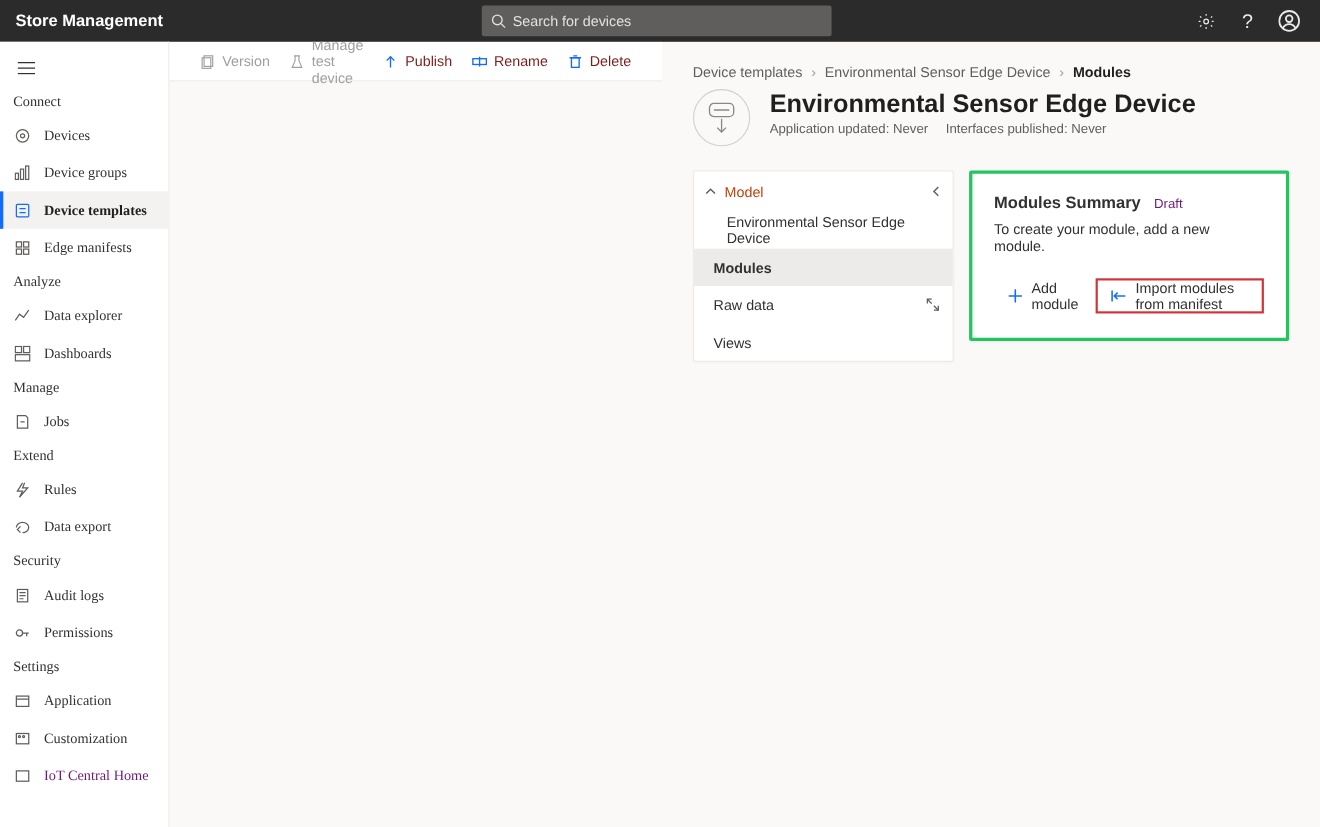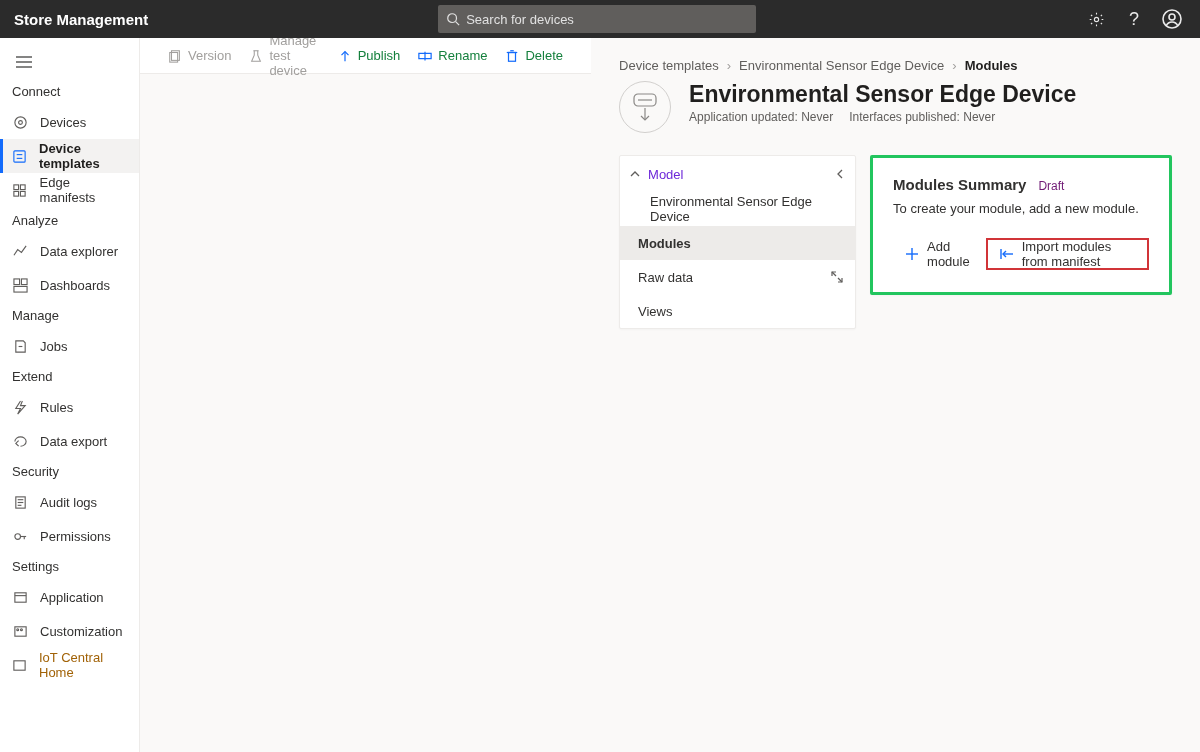--- a/index.html
+++ b/index.html
@@ -14,55 +14,55 @@
   .topbar .search-inner { background: #605e5c; height: 28px; border-radius: 2px; display: flex; align-items: center; padding: 0 8px; color: #e1e1e1; }
   .topbar .search-inner input { background: transparent; border: none; outline: none; color: #fff; font-size: 13px; margin-left: 6px; width: 100%; }
   .topbar .search-inner input::placeholder { color: #e1e1e1; }
   .topbar .spacer-right { flex: 1 1 auto; }
   .topbar .top-icons { display: flex; align-items: center; gap: 18px; margin-right: 4px; }
   .topbar .top-icon { width: 20px; height: 20px; display: flex; align-items: center; justify-content: center; cursor: pointer; color: #eaeaea; }
 
   .below-top { display: flex; height: calc(752px - 38px); }
 
   
-  .sidebar { width: 140px; background: #fff; border-right: 1px solid #edebe9; padding-top: 14px; overflow: hidden; }
+  .sidebar { width: 154px; background: #fff; border-right: 1px solid #edebe9; padding-top: 14px; overflow: hidden; font-family: Liberation Serif, serif; }
   .hamburger { padding: 4px 16px 10px; cursor: pointer; }
   .nav-group-label { font-size: 13px; color: #323130; padding: 6px 12px; }
   .nav-item { display: flex; align-items: center; height: 34px; padding: 0 12px 0 12px; gap: 12px; cursor: pointer; color: #323130; font-size: 13px; }
   .nav-item .nav-icon { width: 16px; display: flex; justify-content: center; color: #605e5c; }
   .nav-item.active { background: #f3f2f1; font-weight: 600; color: #201f1e; border-left: 3px solid #136bfb; padding-left: 9px; }
   .nav-item.active .nav-icon { color: #136bfb; }
-  .nav-item.cutoff { color: #a16207; }
+  .nav-item.cutoff { color: #701a75; }
 
   
   .main { flex: 1; display: flex; flex-direction: row; overflow: hidden; }
 
   
   .commandbar { height: 36px; background: #fff; border-bottom: 1px solid #edebe9; display: flex; align-items: center; padding: 0 28px; gap: 18px; font-size: 13px; }
-  .cmd { display: flex; align-items: center; gap: 6px; cursor: pointer; color: #15803d; }
+  .cmd { display: flex; align-items: center; gap: 6px; cursor: pointer; color: #7f1d1d; }
   .cmd.disabled { color: #a19f9d; cursor: default; }
   .cmd .cmd-icon { color: #136bfb; display: flex; }
   .cmd.disabled .cmd-icon { color: #a19f9d; }
 
   
   .content { padding: 20px 28px; }
   .breadcrumb { font-size: 13px; color: #605e5c; display: flex; align-items: center; gap: 8px; }
   .breadcrumb .crumb { cursor: pointer; }
   .breadcrumb .chev { color: #a19f9d; }
   .breadcrumb .crumb.current { color: #201f1e; font-weight: 600; cursor: default; }
 
   .header-row { display: flex; align-items: flex-start; gap: 18px; margin-top: 8px; }
   .device-icon-circle { width: 52px; height: 52px; border-radius: 50%; border: 1px solid #d2d0ce; display: flex; align-items: center; justify-content: center; color: #8a8886; }
   .header-text h1 { font-size: 23px; font-weight: 600; color: #201f1e; }
   .header-meta { margin-top: 2px; font-size: 12px; color: #605e5c; display: flex; gap: 16px; }
 
   .panels { display: flex; gap: 14px; margin-top: 22px; align-items: flex-start; }
 
   .tree-panel { width: 237px; background: #fff; border: 1px solid #edebe9; border-radius: 2px; box-shadow: 0 1px 2px rgba(0,0,0,0.03); }
-  .tree-header { display: flex; align-items: center; justify-content: space-between; height: 36px; padding: 0 10px; font-size: 13px; color: #6d28d9; cursor: pointer; }
+  .tree-header { display: flex; align-items: center; justify-content: space-between; height: 36px; padding: 0 10px; font-size: 13px; color: #c2410c; cursor: pointer; }
   .tree-header .left { display: flex; align-items: center; gap: 8px; }
   .tree-row { display: flex; align-items: center; height: 34px; padding: 0 10px 0 30px; font-size: 13px; cursor: pointer; }
   .tree-row.active { background: #edebe9; font-weight: 600; padding-left: 18px; }
   .tree-row.raw { display: flex; justify-content: space-between; padding-left: 18px; padding-right: 12px; }
   .tree-row.views { padding-left: 18px; }
 
   .modules-panel { flex: 1; background: #fff; border: 3px solid #22c55e; border-radius: 2px; box-shadow: 0 1px 2px rgba(0,0,0,0.03); padding: 18px 20px 22px; }
   .modules-title-row { display: flex; align-items: baseline; gap: 12px; }
   .modules-title-row h2 { font-size: 15px; font-weight: 600; }
   .draft-label { font-size: 12px; color: #701a75; }
@@ -121,20 +121,30 @@
 
     <div class="nav-group-label">Connect</div>
     <div class="nav-item">
       <span class="nav-icon">
           <svg width="15" height="15" viewBox="0 0 16 16" fill="none" stroke="currentColor" stroke-width="1.2">
             <circle cx="8" cy="8" r="6"></circle>
             <circle cx="8" cy="8" r="2"></circle>
           </svg>
         </span>
       <span>Devices</span>
+    </div>
+    <div class="nav-item">
+      <span class="nav-icon">
+          <svg width="15" height="15" viewBox="0 0 16 16" fill="none" stroke="currentColor" stroke-width="1.2">
+            <rect x="1" y="8" width="3" height="6"></rect>
+            <rect x="6" y="4" width="3" height="10"></rect>
+            <rect x="11" y="1" width="3" height="13"></rect>
+          </svg>
+        </span>
+      <span>Device groups</span>
     </div>
     <div class="nav-item active">
       <span class="nav-icon">
           <svg width="15" height="15" viewBox="0 0 16 16" fill="none" stroke="currentColor" stroke-width="1.2">
             <rect x="2" y="2" width="12" height="12" rx="1"></rect>
             <line x1="5" y1="6" x2="11" y2="6"></line>
             <line x1="5" y1="10" x2="11" y2="10"></line>
           </svg>
         </span>
       <span>Device templates</span>

